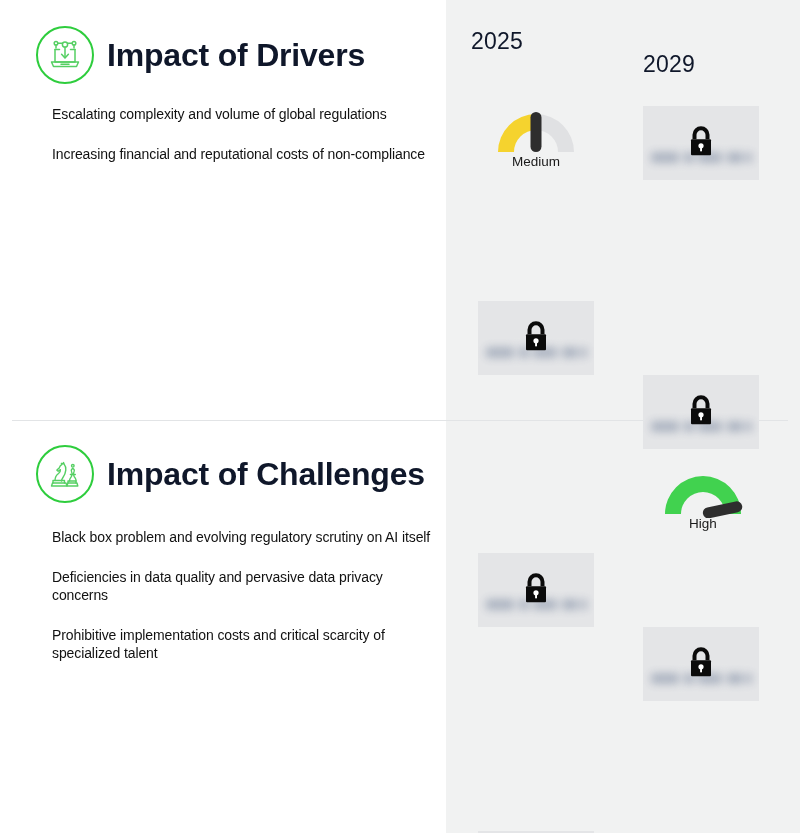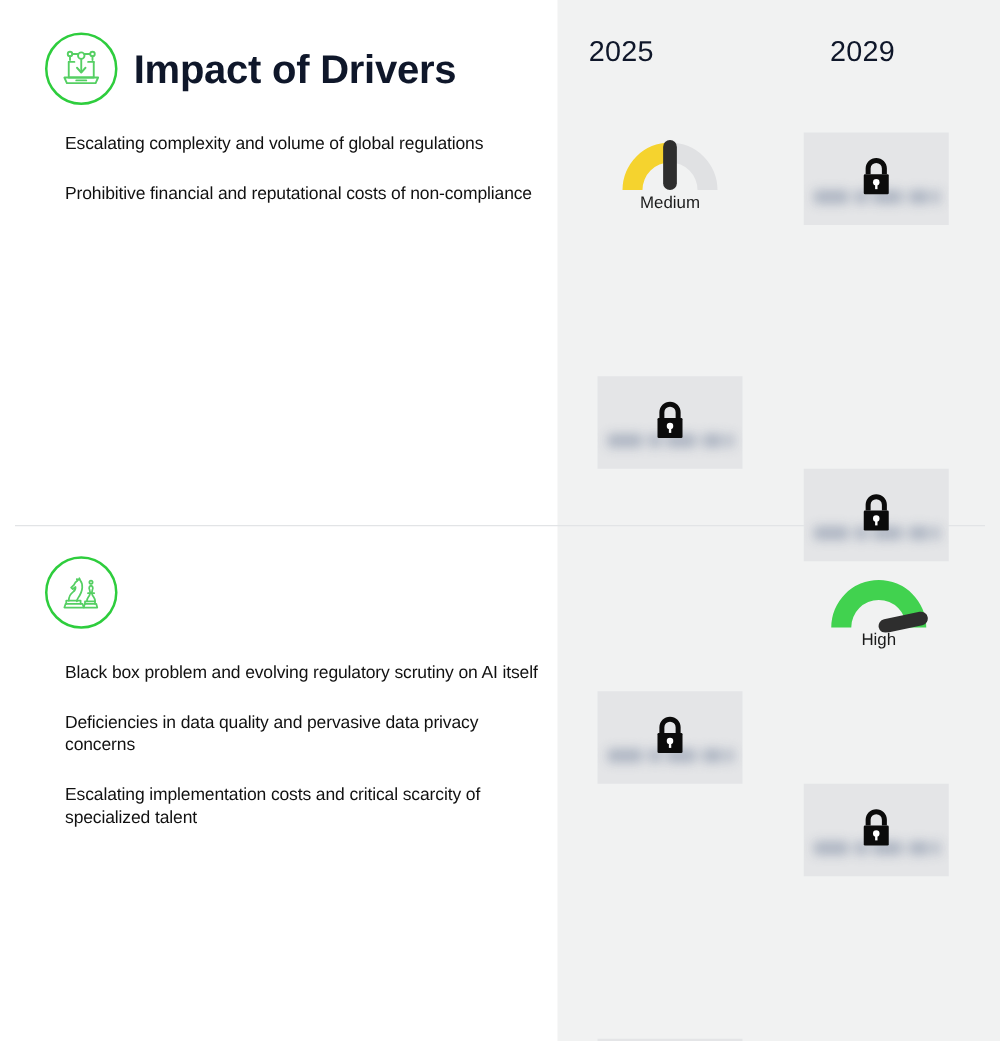--- a/index.html
+++ b/index.html
@@ -28,21 +28,21 @@
   .col-head {
     position: absolute;
     top: 28px;
     width: 130px;
     text-align: left;
     font-size: 23px;
     color: #0f172a;
     letter-spacing: 0.2px;
   }
   .col-head.c1 { left: 471px; }
-  .col-head.c2 { left: 664px; }
+  .col-head.c2 { left: 643px; margin-top: 23px; }
 
   
   .section-divider {
     position: absolute;
     left: 12px; top: 420px;
     width: 776px; height: 1px;
     background: #e2e4e6;
   }
 
   
@@ -171,21 +171,21 @@
 
           <path d="M4.5 25 H31.5 L29.5 29.5 H6.5 Z"></path>
           <path d="M14 27.3 H22"></path>
         </svg>
       </span>
       <span class="sec-title">Impact of Drivers</span>
     </div>
 
     <div class="bullets s1">
       <div class="bullet">Escalating complexity and volume of global regulations</div>
-      <div class="bullet">Prohibitive financial and reputational costs of non-compliance</div>
+      <div class="bullet">Increasing financial and reputational costs of non-compliance</div>
     </div>
   </div>
 
   <div class="gauge-cell" style="left:478px; top:108px;">
     <svg width="84" height="48" viewBox="0 0 84 48">
 
       <path d="M4 44 A38 38 0 0 1 42 6 L42 22 A22 22 0 0 0 20 44 Z" fill="#f5d32e"></path>
 
       <path d="M42 6 A38 38 0 0 1 80 44 L64 44 A22 22 0 0 0 42 22 Z" fill="#e0e1e3"></path>
 
@@ -290,35 +290,36 @@
           <path d="M21 27 V25 h8 V27"></path>
           <path d="M22.5 25 c0-2.4 1.2-3.2 2-4.6 0.8-1.5 0.9-3 0.2-4.4
                    -0.4-0.9 -0.6-1.6 -0.2-2.4 0.4-0.8 1.3-1.3 1.3-1.3
                    s0.9 0.5 1.3 1.3 c0.4 0.8 0.2 1.5 -0.2 2.4
                    -0.7 1.4 -0.6 2.9 0.2 4.4 0.8 1.4 2 2.2 2 4.6"></path>
           <circle cx="25.8" cy="9.8" r="1.3"></circle>
           <path d="M23.4 18.5 h4.9"></path>
           <path d="M20 30 h10.8 l-0.8 -3 H20.8 Z"></path>
         </svg>
       </span>
+      <span class="sec-title">Impact of Challenges</span>
     </div>
 
     <div class="bullets s2">
       <div class="bullet">Black box problem and evolving regulatory scrutiny on AI itself</div>
       <div class="bullet">Deficiencies in data quality and pervasive data privacy concerns</div>
-      <div class="bullet">Escalating implementation costs and critical scarcity of specialized talent</div>
+      <div class="bullet">Prohibitive implementation costs and critical scarcity of specialized talent</div>
     </div>
   </div>
 
   <div class="cell locked" style="left:478px; top:461px;">
     
     
   </div>
 
-  <div class="gauge-cell" style="left:645px; top:458px;">
+  <div class="gauge-cell" style="left:645px; top:470px;">
     <svg width="84" height="48" viewBox="0 0 84 48">
 
       <path d="M4 44 A38 38 0 0 1 80 44 L64 44 A22 22 0 0 0 20 44 Z" fill="#41d24f"></path>
 
       <g transform="rotate(78 42 44)">
         <rect x="36.5" y="4" width="11" height="40" rx="5.5" fill="#2e2e2e"></rect>
       </g>
     </svg>
     <span class="gauge-label">High</span>
   </div>

